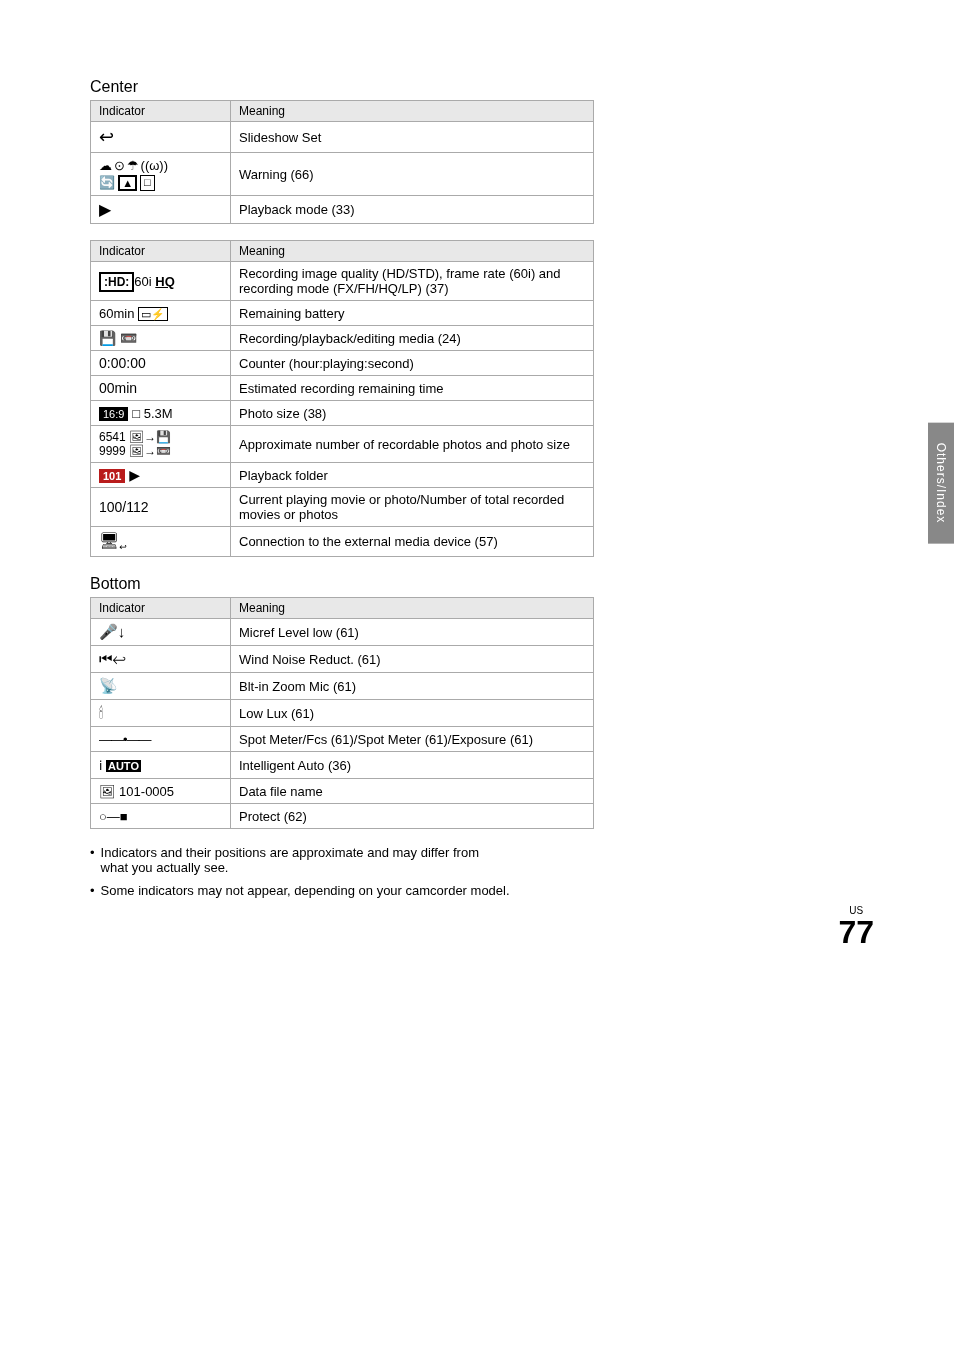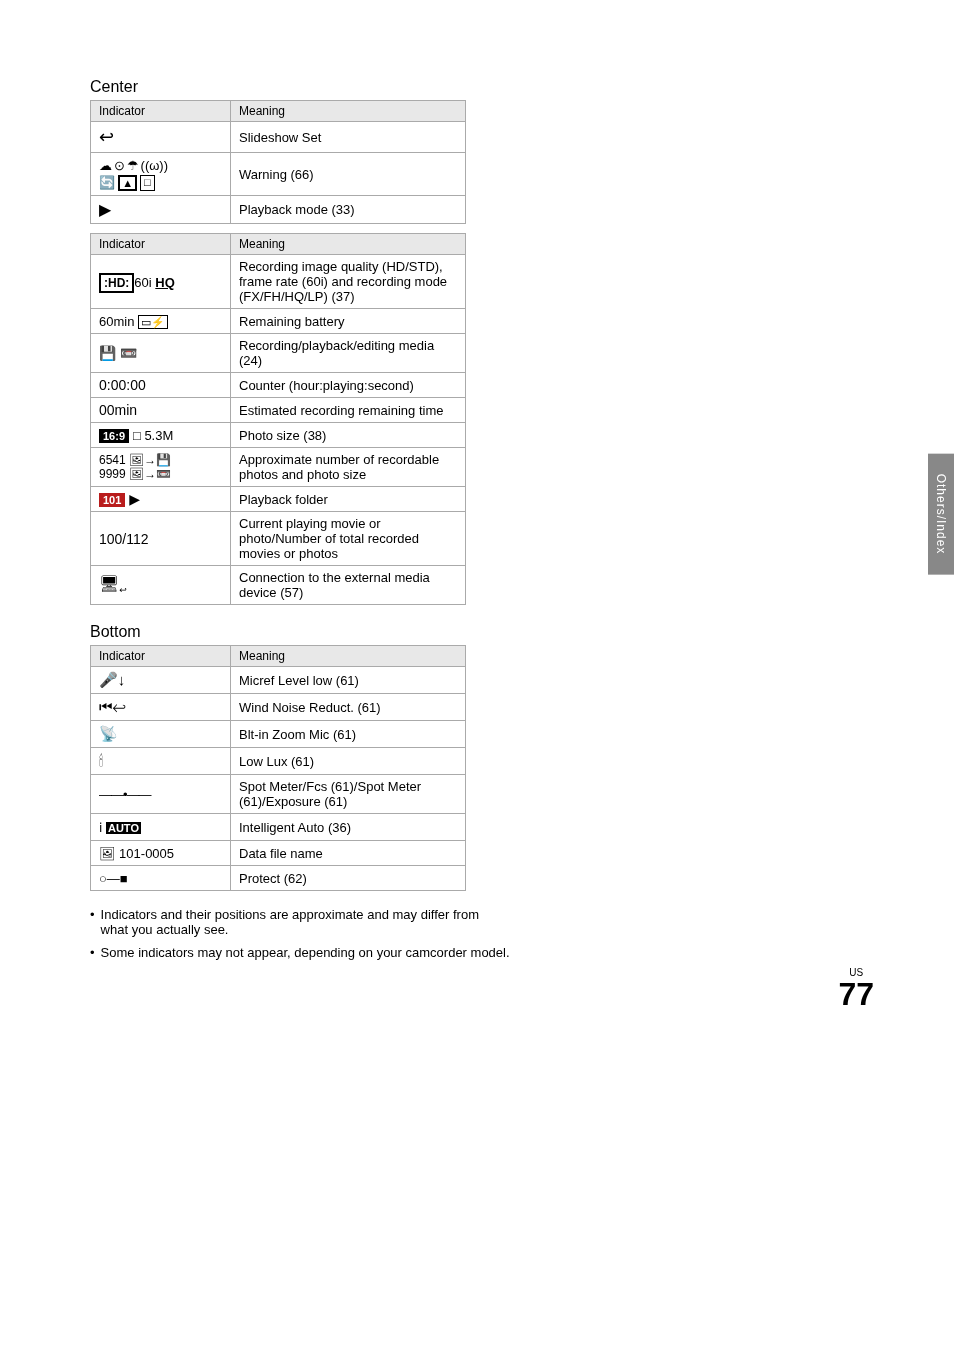--- a/index.html
+++ b/index.html
@@ -16,23 +16,23 @@
       padding: 60px 80px 60px 90px;
       position: relative;
     }
     .section-title {
       font-size: 16px;
       font-weight: normal;
       margin-bottom: 4px;
       margin-top: 18px;
     }
     table {
-      width: 376px;
+      width: 504px;
       border-collapse: collapse;
-      margin-bottom: 9px;
+      margin-bottom: 16px;
     }
     table thead tr th {
       background: #e8e8e8;
       font-weight: normal;
       font-size: 12px;
       padding: 3px 8px;
       border: 1px solid #aaa;
       text-align: left;
     }
     table tbody tr td {
@@ -190,21 +190,21 @@
         <td>Counter (hour:playing:second)</td>
       </tr>
       <tr>
         <td>
           <span>00min</span>
         </td>
         <td>Estimated recording remaining time</td>
       </tr>
       <tr>
         <td>
-          <span style="background:#000;color:#fff;padding:1px 4px;font-size:11px;font-weight:bold;">16:9</span>
+          <span style="background:#000;color:#fff;padding:1px 4px;font-size:11px;font-weight:normal;">16:9</span>
           <span style="font-size:13px;"> □ 5.3M</span>
         </td>
         <td>Photo size (38)</td>
       </tr>
       <tr>
         <td>
           <div style="font-size:12px;">6541 🖼→💾</div>
           <div style="font-size:12px;">9999 🖼→📼</div>
         </td>
         <td>Approximate number of recordable photos and photo size</td>

